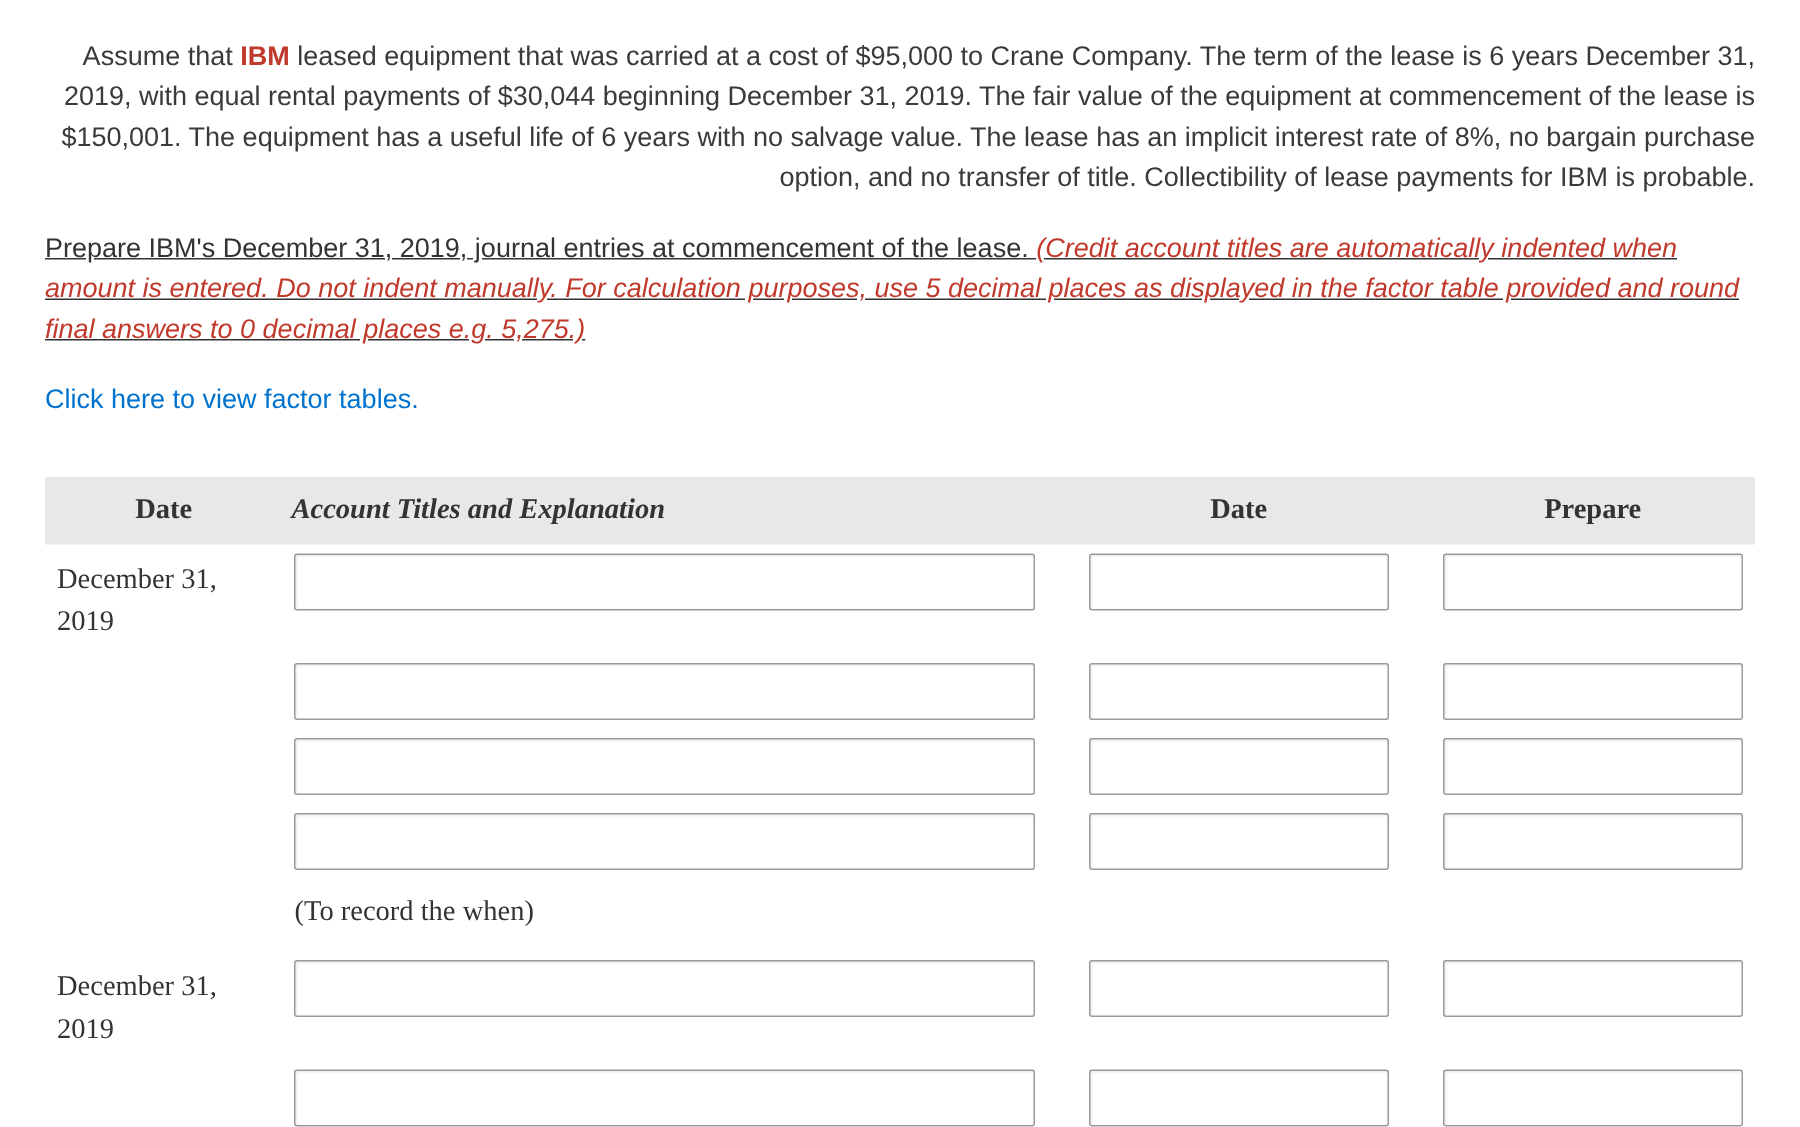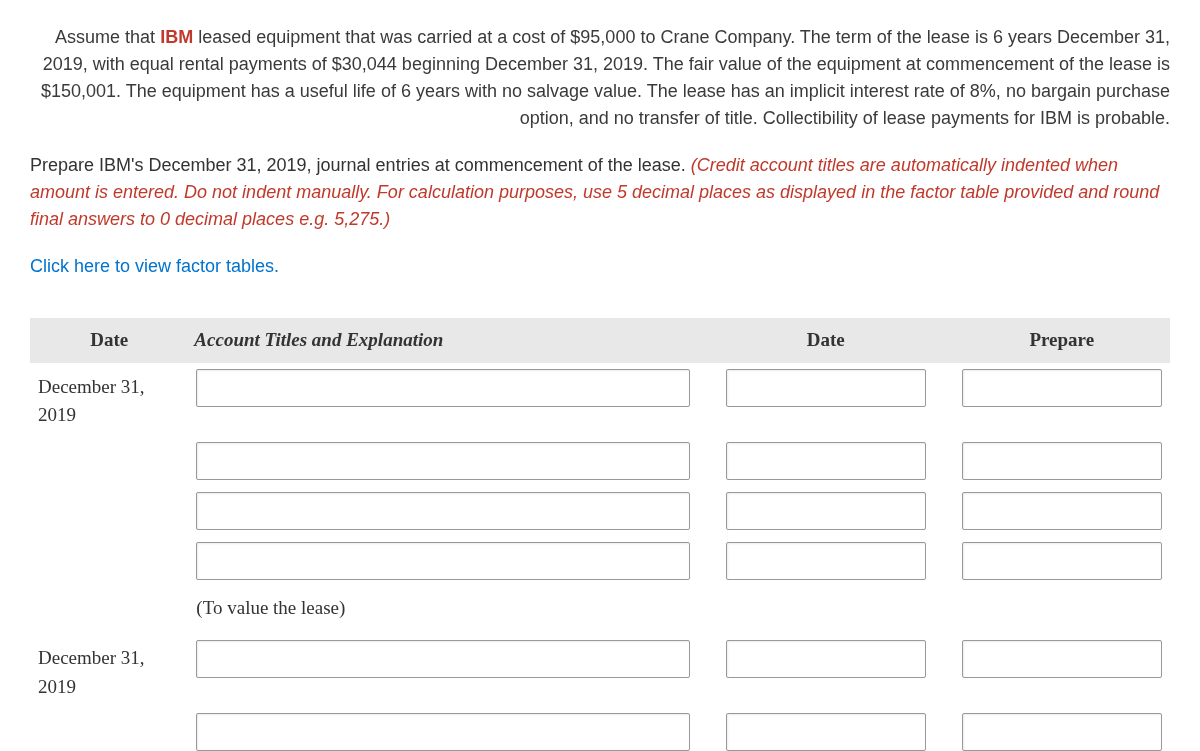--- a/index.html
+++ b/index.html
@@ -19,20 +19,21 @@
       color: #3a3a3a;
       margin-bottom: 20px;
       text-align: right;
     }
     .problem-text .brand {
       color: #c0392b;
       font-weight: bold;
     }
     .instructions {
       margin-bottom: 20px;
+      text-decoration: underline;
     }
     .instructions .italic-red {
       color: #c0392b;
       font-style: italic;
     }
     .link {
       color: #0073cf;
       cursor: pointer;
       margin-bottom: 30px;
       display: inline-block;
@@ -146,21 +147,21 @@
     <tr>
       <td></td>
       <td><input type="text" style=""></td>
       <td></td>
       <td><input type="text" style=""></td>
       <td></td>
       <td><input type="text" style=""></td>
     </tr>
     <tr class="caption-row">
       <td></td>
-      <td>(To value the lease)</td>
+      <td>(To record the when)</td>
       <td></td>
       <td></td>
       <td></td>
       <td></td>
     </tr>
     <tr>
       <td class="date-cell">December 31, 2019</td>
       <td><input type="text" style=""></td>
       <td></td>
       <td><input type="text" style=""></td>

